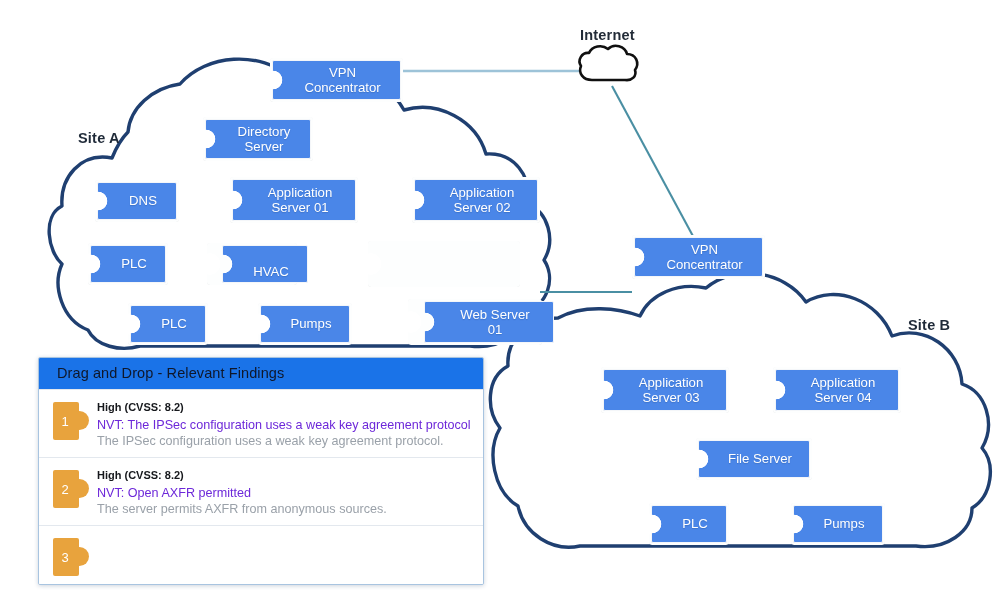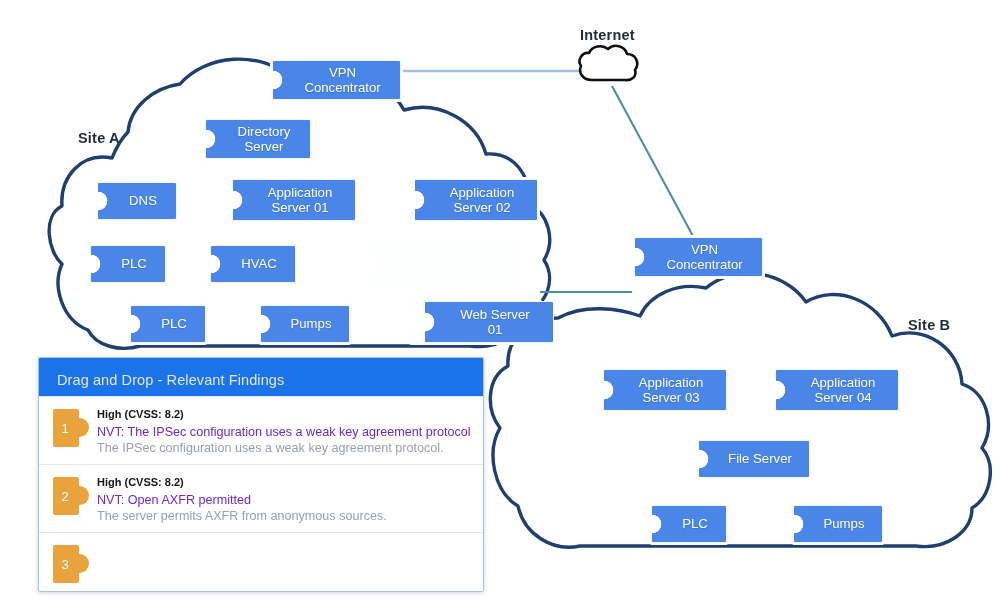--- a/index.html
+++ b/index.html
@@ -90,24 +90,24 @@
     top: 357px;
     width: 444px;
     background: #ffffff;
     border: 1px solid #a8c4e0;
     border-radius: 2px;
     box-shadow: 0 1px 4px rgba(30,60,100,.22);
     overflow: hidden;
   }
   #findings-header {
     background: #1a73e8;
-    color: #e5e5e5;
+    color: #0f172a;
     font-size: 14.5px;
     font-weight: normal;
-    padding: 14px 0 8px 18px;
+    padding: 7px 0 8px 18px;
     letter-spacing: .1px;
   }
   .finding-row {
     display: flex;
     align-items: flex-start;
     padding: 8px 10px 8px 8px;
     border-top: 1px solid #e3e8ee;
     background: #ffffff;
   }
   .finding-row:first-of-type { border-top: none; }
@@ -253,21 +253,21 @@
   <div class="node" style="left:414px; top:179px; width:124px; height:42px;">
     <span class="node-text"><span>Application</span><br><span>Server 02</span></span>
   </div>
 
   <div class="node-halo" style="left:88px; top:243px; width:80px; height:42px;"></div>
   <div class="node" style="left:90px; top:245px; width:76px; height:38px;">
     <span class="node-text">PLC</span>
   </div>
 
   <div class="node-halo" style="left:207px; top:243px; width:90px; height:42px;"></div>
-  <div class="node" style="left:210px; top:245px; width:86px; height:38px;">
+  <div class="node" style="left:222px; top:245px; width:86px; height:38px;align-items:flex-end;">
     <span class="node-text">HVAC</span>
   </div>
 
   <div class="node-halo" style="left:368px; top:241px; width:152px; height:46px;"></div>
 
   <div class="node-halo" style="left:128px; top:303px; width:80px; height:42px;"></div>
   <div class="node" style="left:130px; top:305px; width:76px; height:38px;">
     <span class="node-text">PLC</span>
   </div>
 

